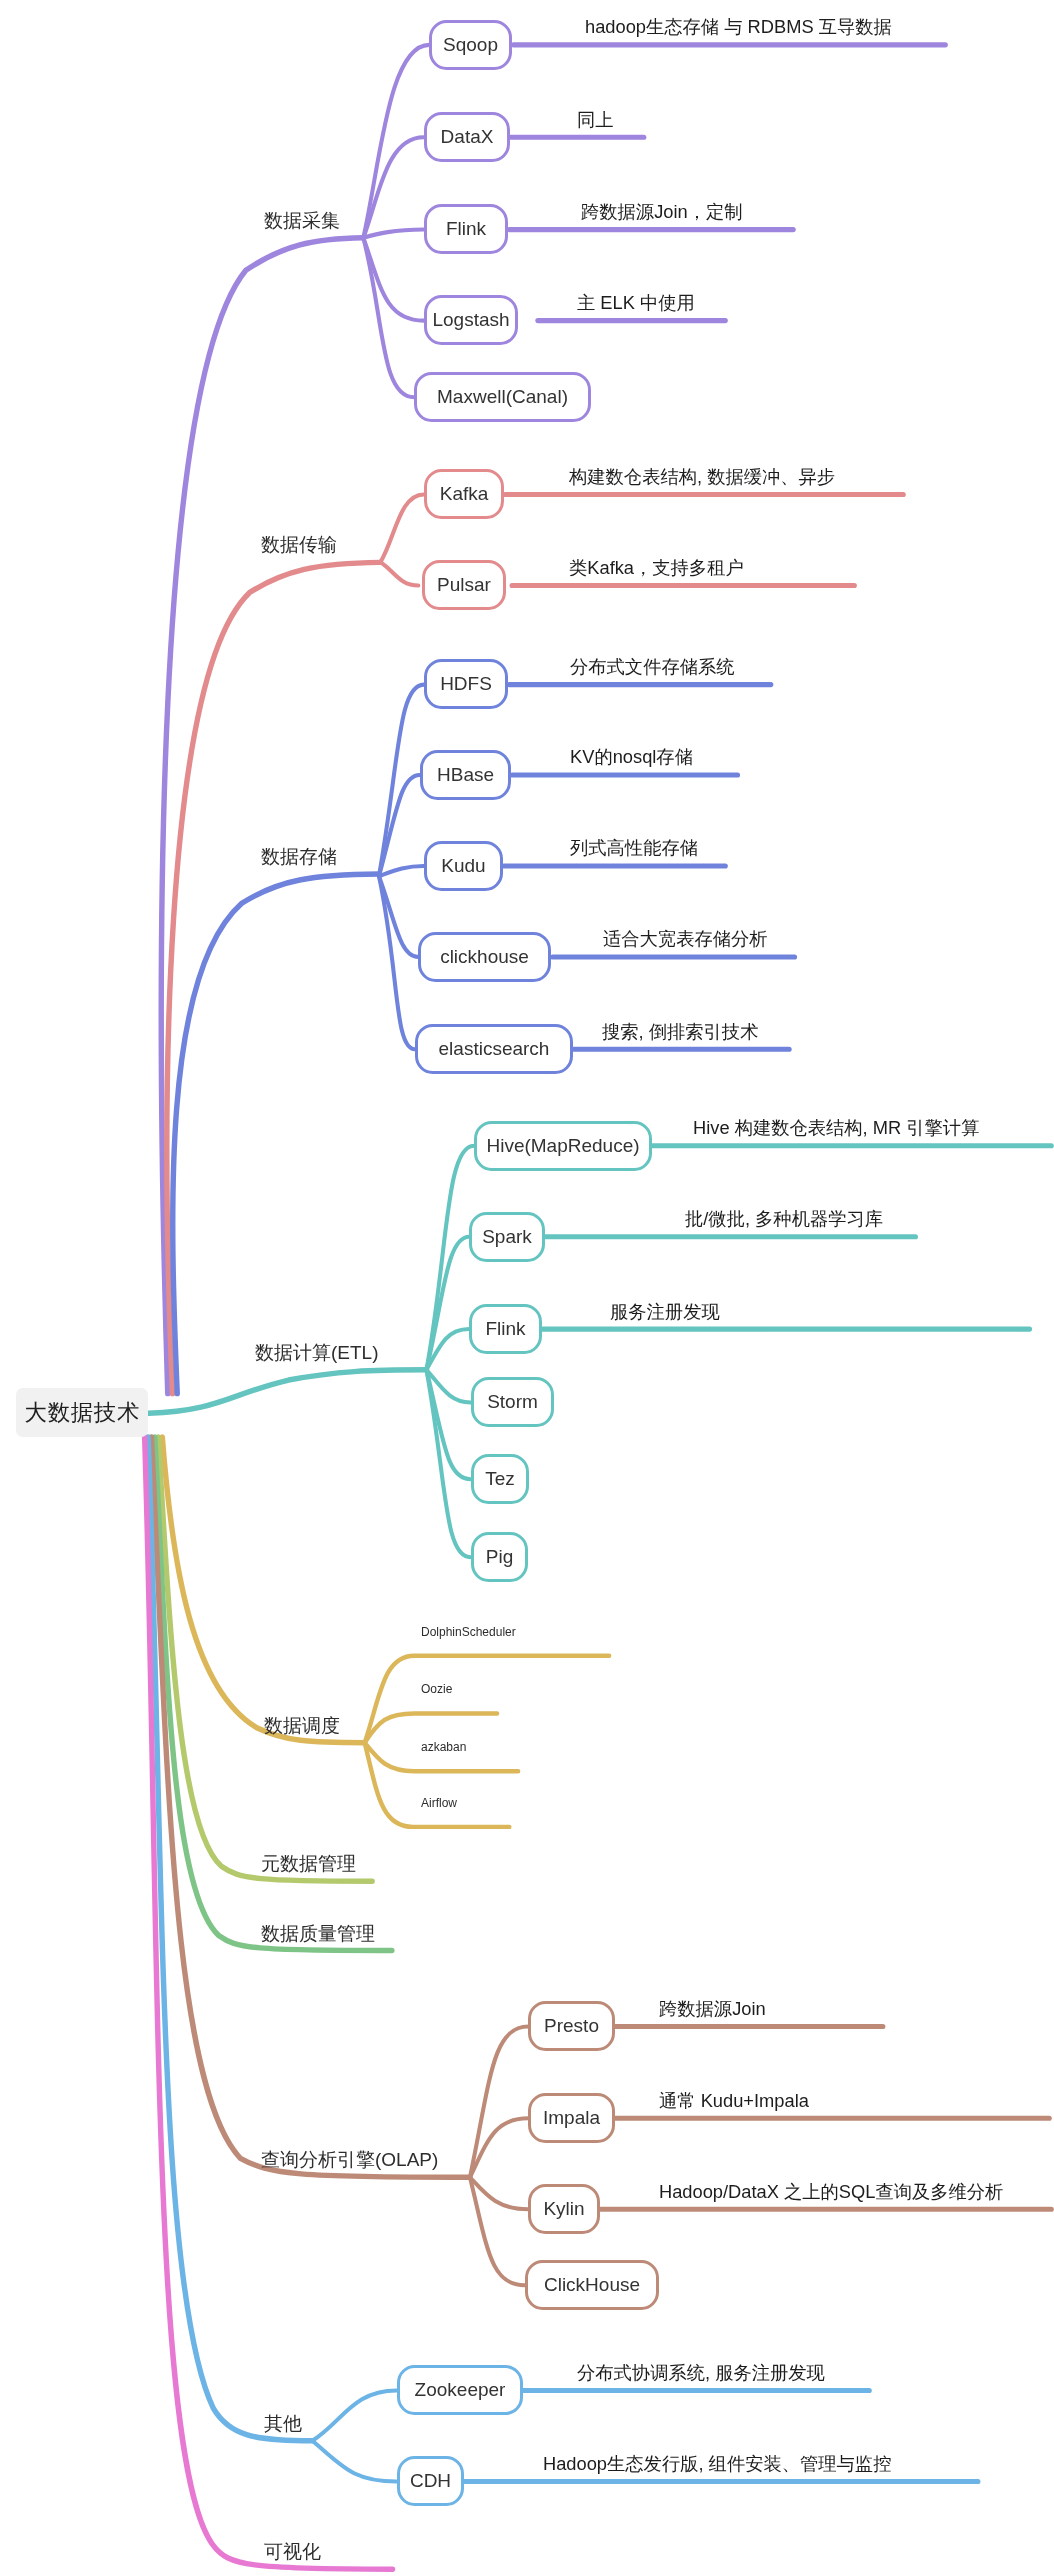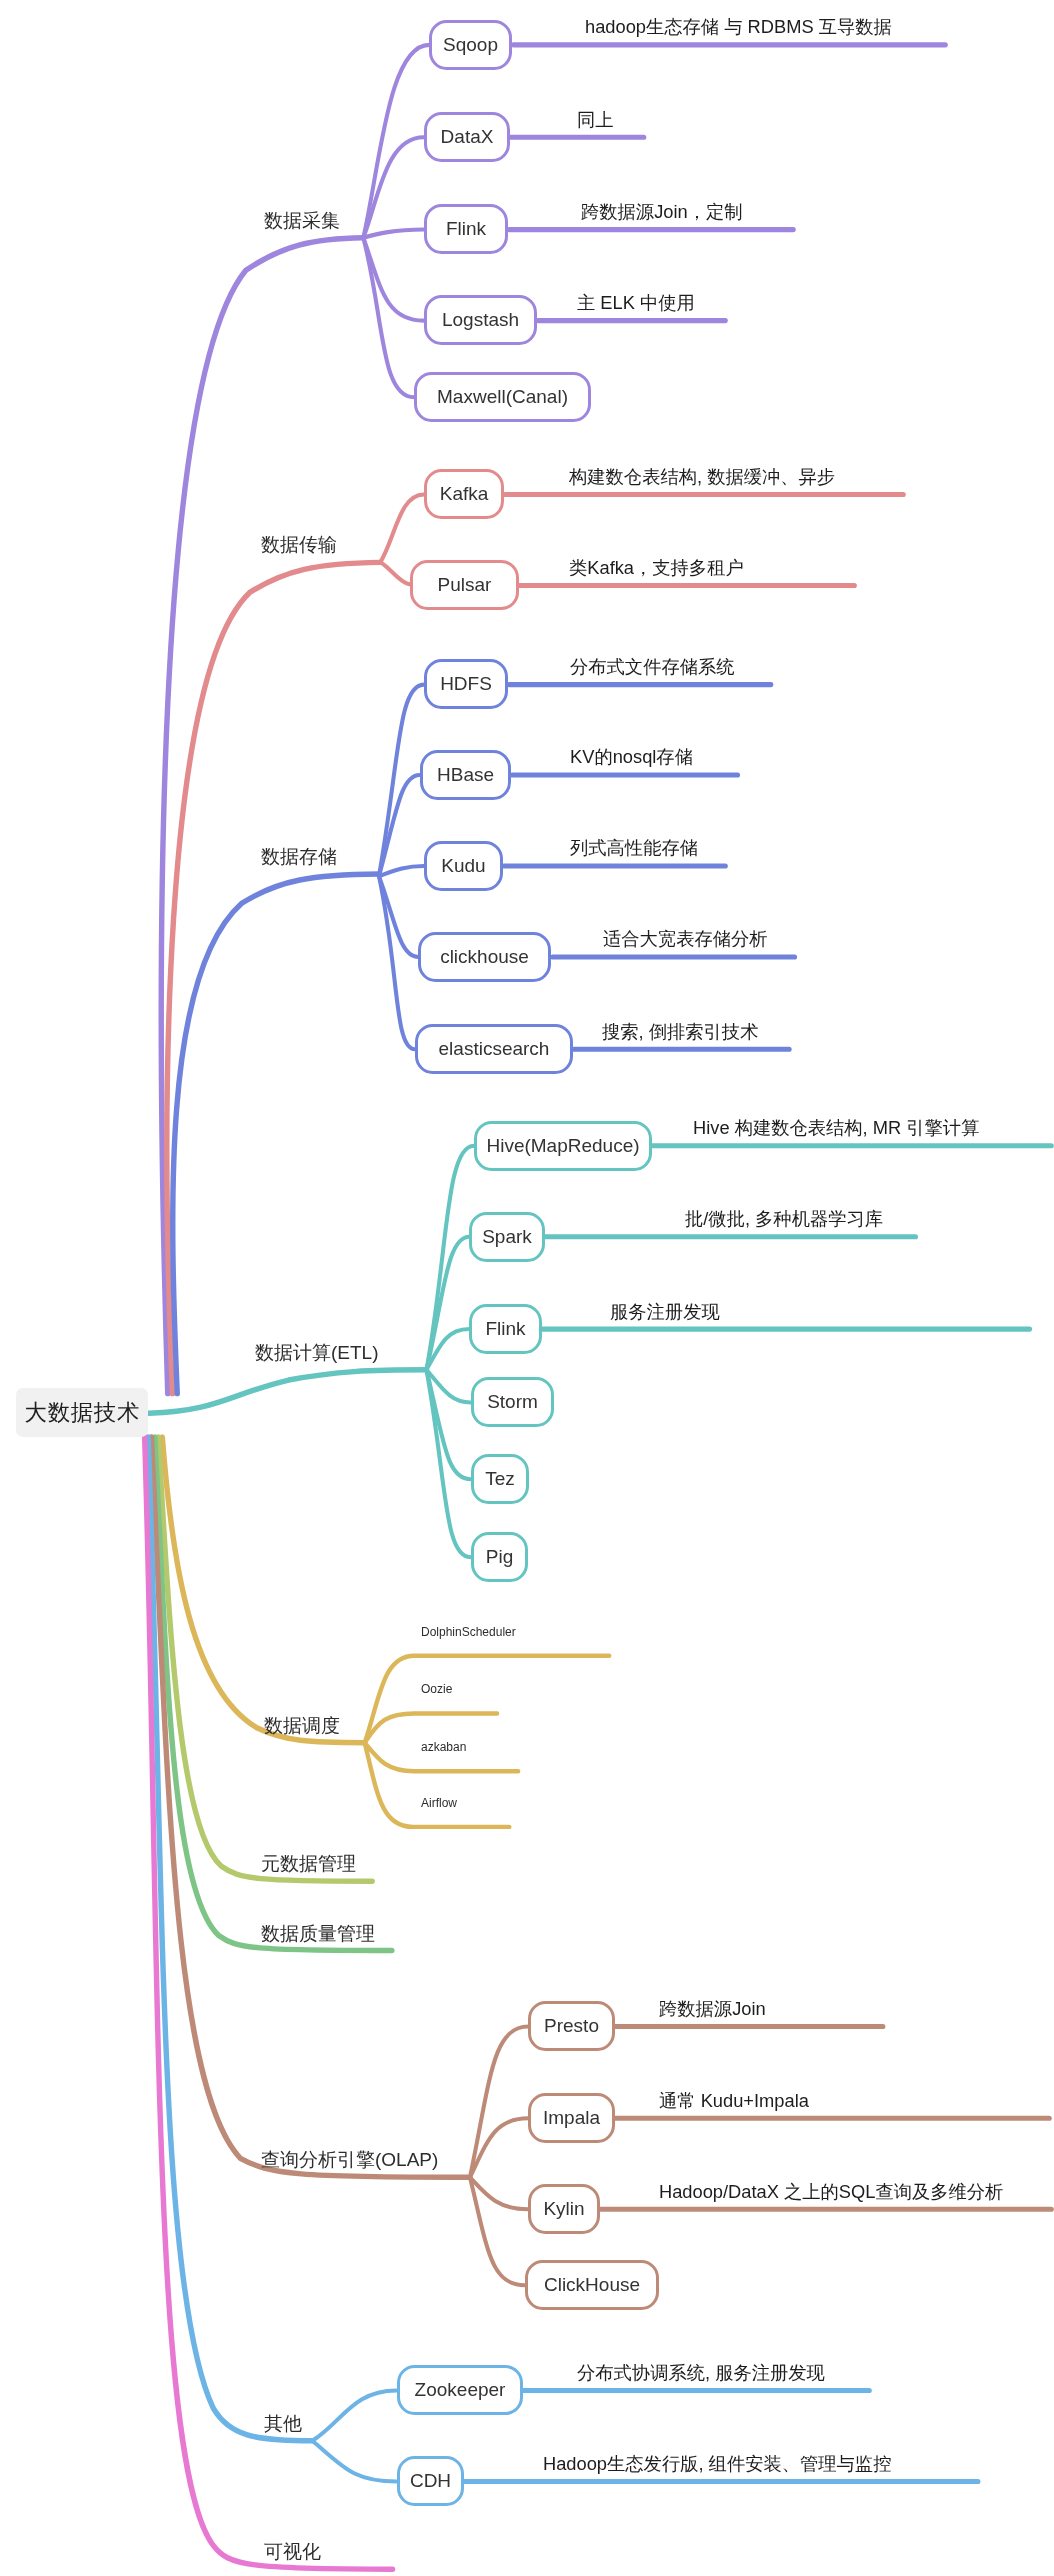--- a/index.html
+++ b/index.html
@@ -98,29 +98,29 @@
   <div class="blabel" style="left:264px;top:1713px">数据调度</div>
   <div class="blabel" style="left:261px;top:1851px">元数据管理</div>
   <div class="blabel" style="left:261px;top:1921px">数据质量管理</div>
   <div class="blabel" style="left:261px;top:2147px">查询分析引擎(OLAP)</div>
   <div class="blabel" style="left:264px;top:2411px">其他</div>
   <div class="blabel" style="left:264px;top:2539px">可视化</div>
 
   <div class="node" style="left:429px;top:19.7px;width:83px;border-color:#9e85de">Sqoop</div>
   <div class="node" style="left:424px;top:112px;width:86px;border-color:#9e85de">DataX</div>
   <div class="node" style="left:424px;top:204px;width:84px;border-color:#9e85de">Flink</div>
-  <div class="node" style="left:424px;top:295px;width:113px;border-color:#9e85de">Logstash</div>
+  <div class="node" style="left:424px;top:295px;width:94px;border-color:#9e85de">Logstash</div>
   <div class="node" style="left:414px;top:372px;width:177px;border-color:#9e85de">Maxwell(Canal)</div>
   <div class="note" style="left:585px;top:14.3px">hadoop生态存储 与 RDBMS 互导数据</div>
   <div class="note" style="left:577px;top:107px">同上</div>
   <div class="note" style="left:581px;top:199px">跨数据源Join，定制</div>
   <div class="note" style="left:577px;top:290px">主 ELK 中使用</div>
 
   <div class="node" style="left:424px;top:469px;width:80px;border-color:#e28a8c">Kafka</div>
-  <div class="node" style="left:410px;top:560px;width:109px;border-color:#e28a8c">Pulsar</div>
+  <div class="node" style="left:422px;top:560px;width:84px;border-color:#e28a8c">Pulsar</div>
   <div class="note" style="left:569px;top:464px">构建数仓表结构, 数据缓冲、异步</div>
   <div class="note" style="left:569px;top:555px">类Kafka，支持多租户</div>
 
   <div class="node" style="left:424px;top:659px;width:84px;border-color:#6f83dc">HDFS</div>
   <div class="node" style="left:420px;top:750px;width:91px;border-color:#6f83dc">HBase</div>
   <div class="node" style="left:424px;top:841px;width:79px;border-color:#6f83dc">Kudu</div>
   <div class="node" style="left:418px;top:932px;width:133px;border-color:#6f83dc">clickhouse</div>
   <div class="node" style="left:415px;top:1024px;width:158px;border-color:#6f83dc">elasticsearch</div>
   <div class="note" style="left:570px;top:654px">分布式文件存储系统</div>
   <div class="note" style="left:570px;top:744px">KV的nosql存储</div>

